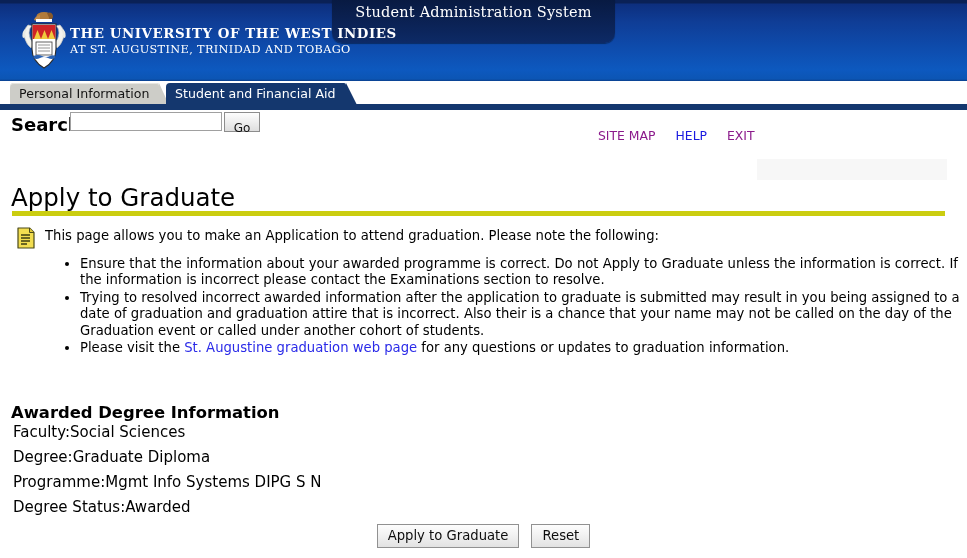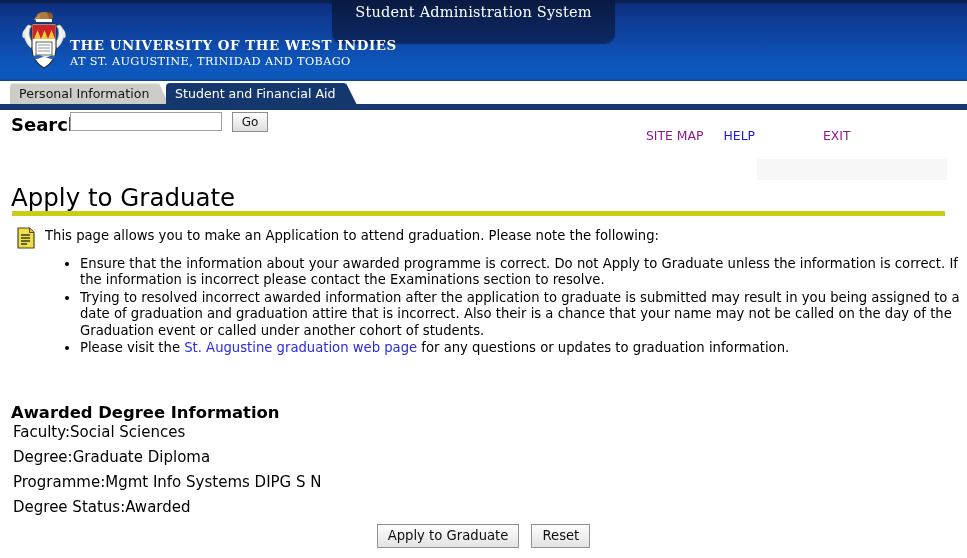--- a/index.html
+++ b/index.html
@@ -54,21 +54,21 @@
     position: absolute;
     left: 16px;
     top: 9px;
     width: 56px;
     height: 64px;
   }
 
   .uni-text {
     position: absolute;
     left: 70px;
-    top: 37px;
+    top: 25px;
     color: #ffffff;
     font-family: "DejaVu Serif", serif;
   }
   .uni-line1 {
     font-size: 13.4px;
     font-weight: bold;
     letter-spacing: 0.55px;
     line-height: 16px;
     white-space: nowrap;
   }
@@ -173,49 +173,49 @@
     border: 1px solid #a0a0a0;
     background: #ffffff;
     box-sizing: border-box;
     font-family: "DejaVu Sans", sans-serif;
     font-size: 12px;
     padding: 0 2px;
     outline: none;
   }
   .go-button {
     position: absolute;
-    left: 232px;
+    left: 224px;
     top: 0px;
     width: 36px;
     height: 20px;
     border: 1px solid #8d8d8d;
     background: linear-gradient(to bottom, #fdfdfd 0%, #eeeeee 50%, #dedede 100%);
     font-family: "DejaVu Sans", sans-serif;
     font-size: 12px;
     color: #111111;
     box-sizing: border-box;
     cursor: pointer;
-    padding: 0;
+    padding: 6px;
     line-height: 18px;
   }
 
   
   .navlinks {
     position: absolute;
     left: 598px;
     top: 128px;
     font-family: "DejaVu Sans", sans-serif;
     font-size: 12.4px;
     white-space: nowrap;
   }
   .navlinks a {
     text-decoration: none;
     margin-right: 20px;
   }
-  .link-visited { color: #8b1a8b; margin-left: 48px; }
+  .link-visited { color: #8b1a8b; }
   .link-unvisited { color: #1a1ae0; }
 
   
   .gray-box {
     position: absolute;
     left: 757px;
     top: 159px;
     width: 190px;
     height: 21px;
     background: #f7f7f7;

